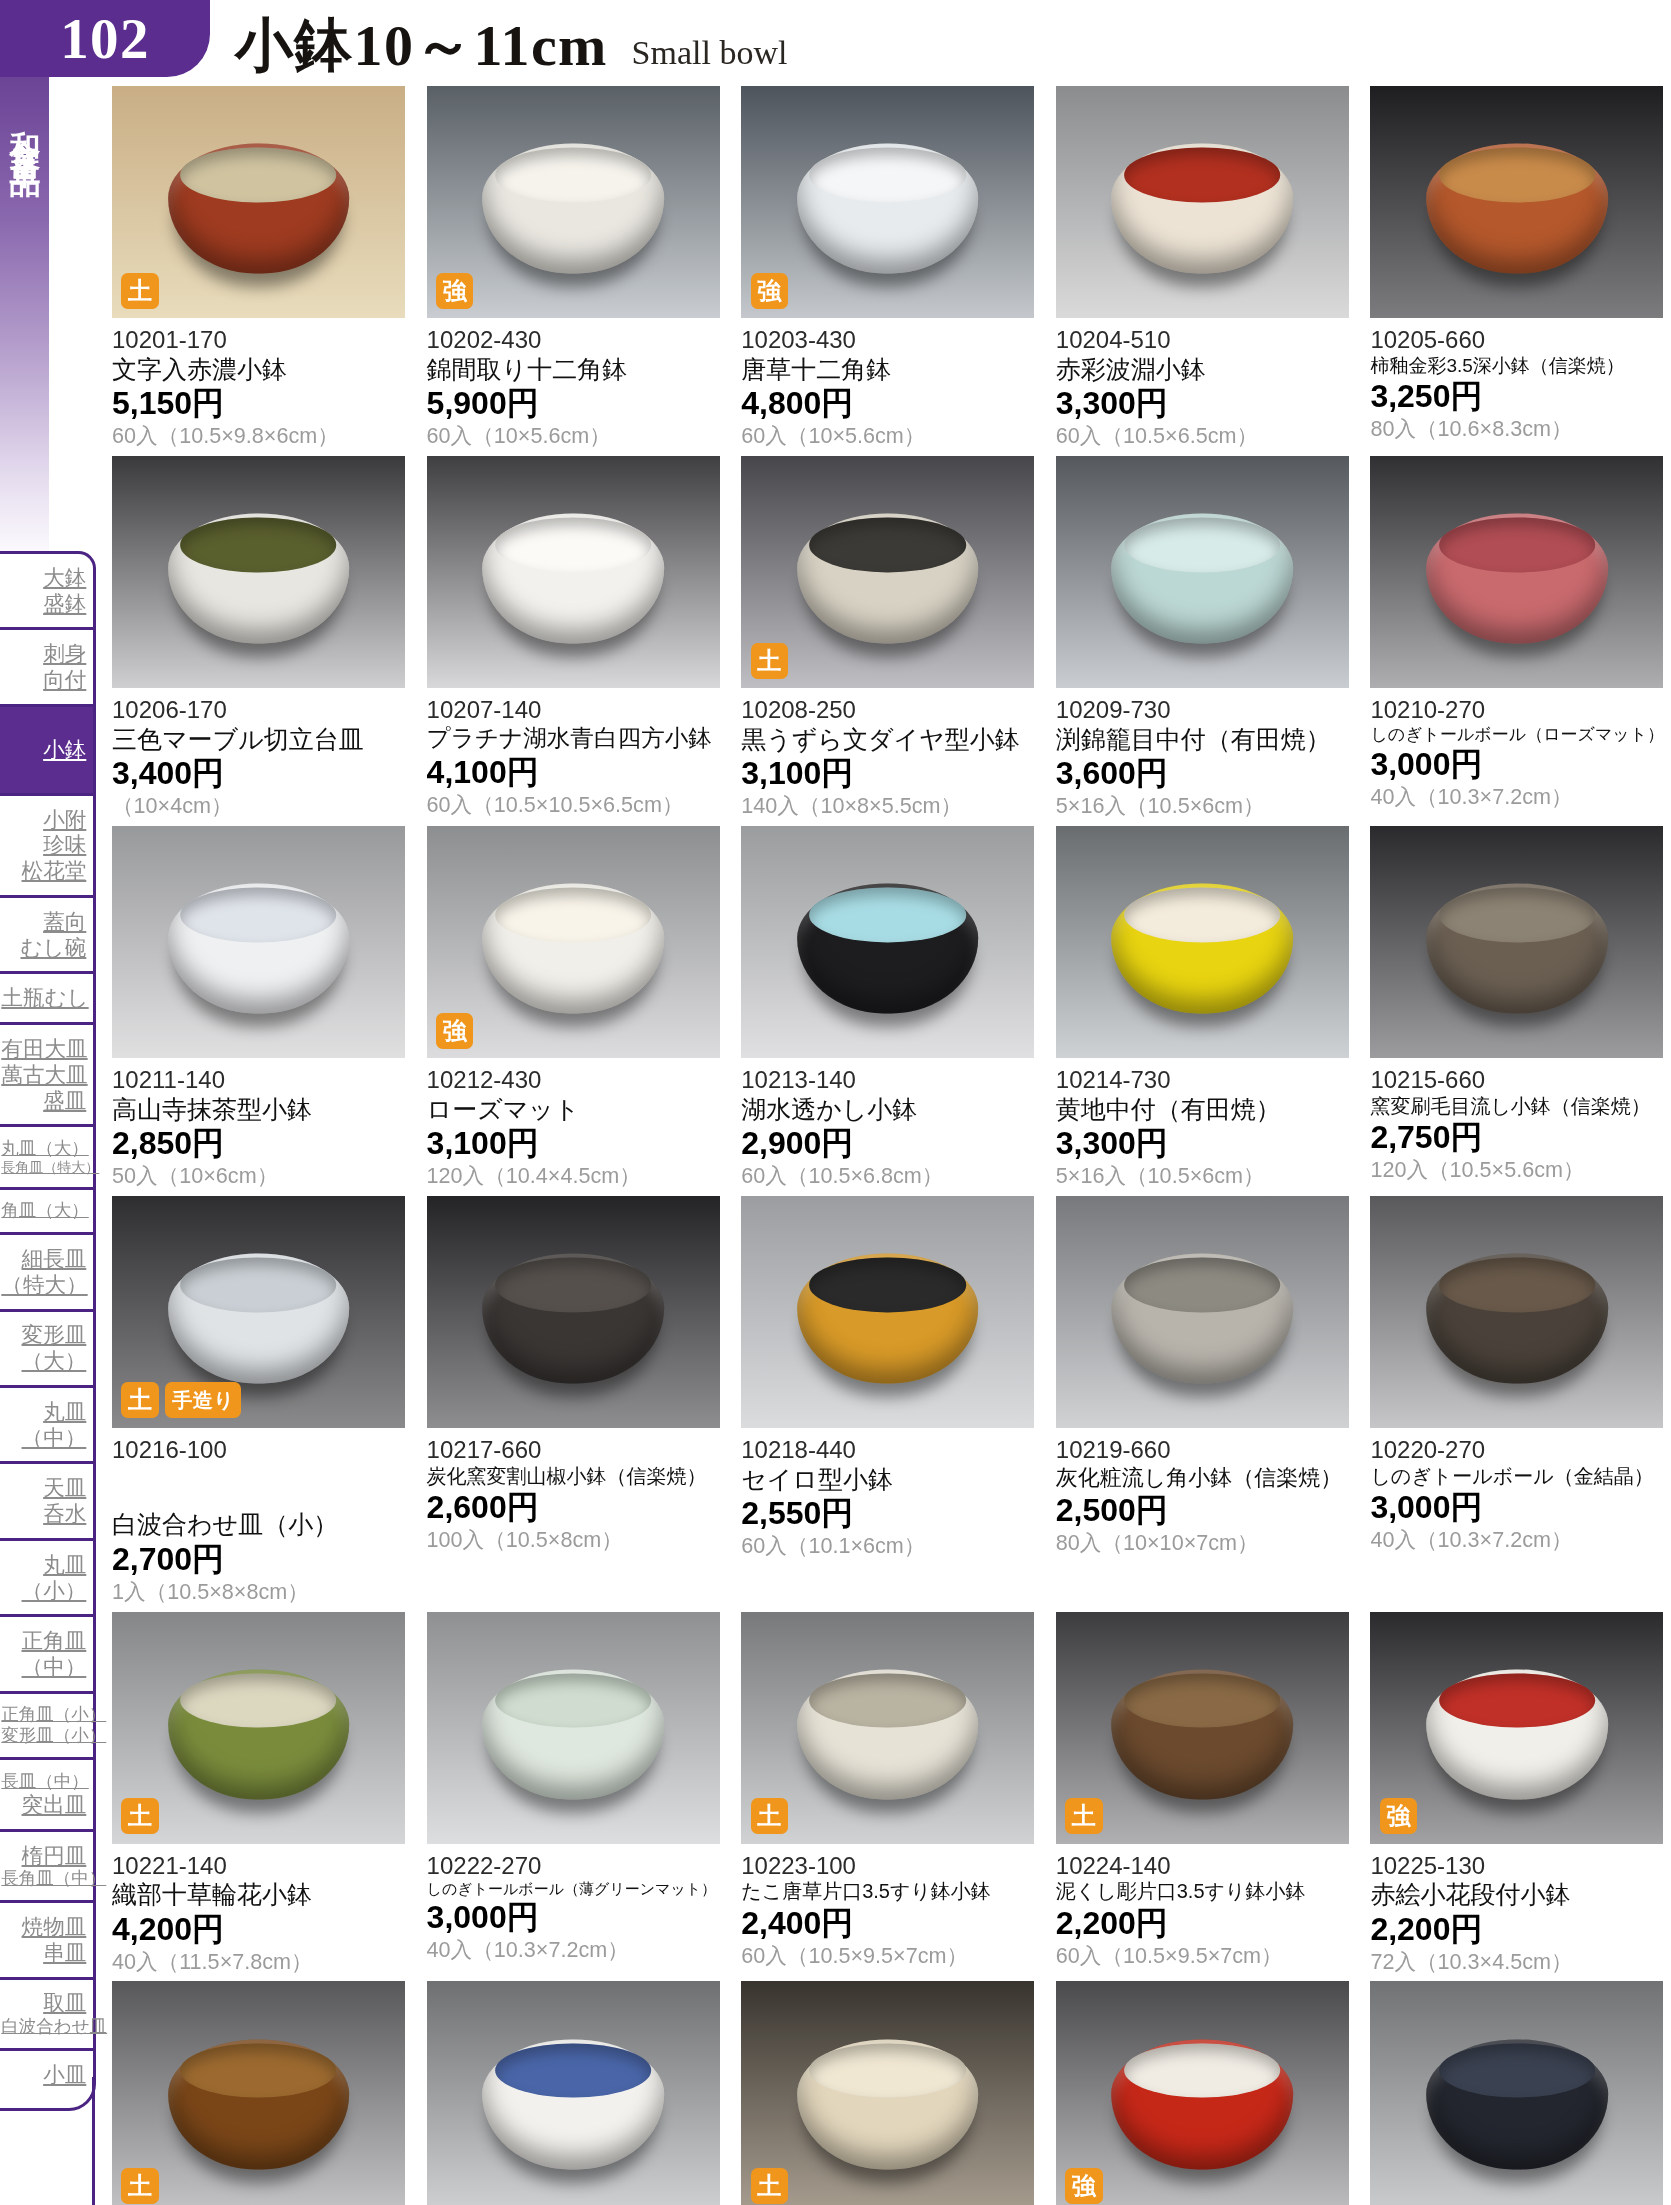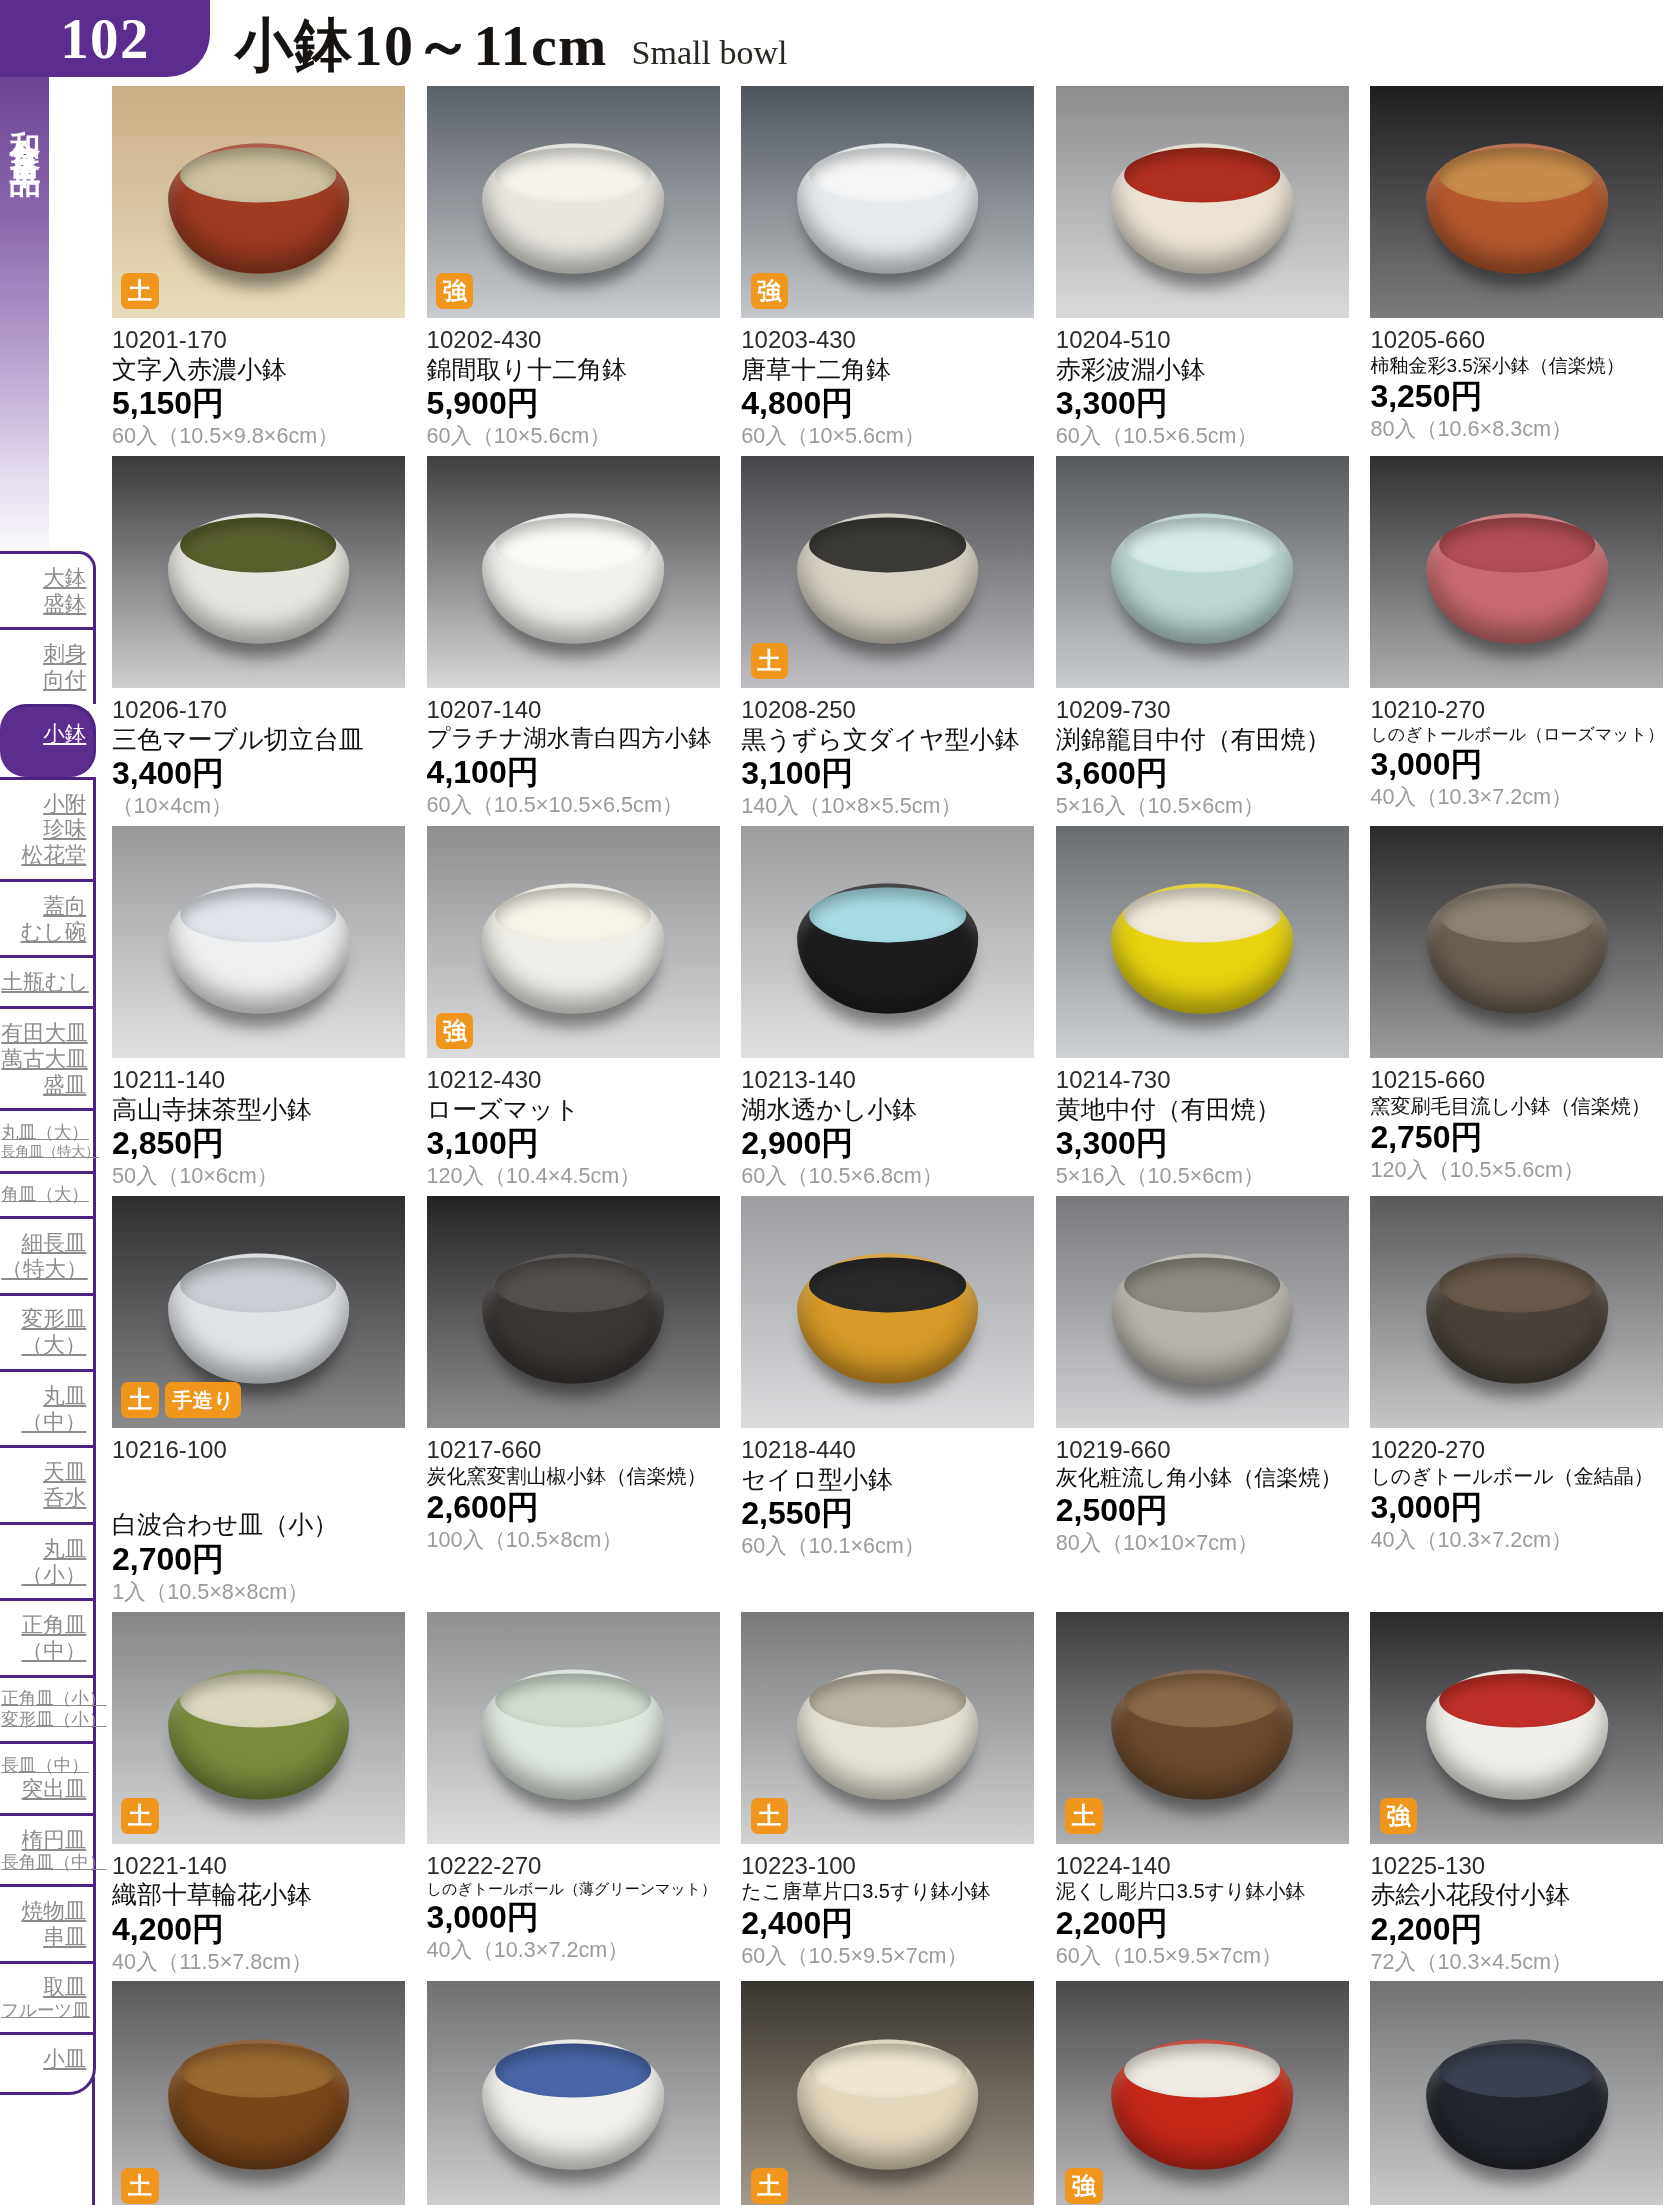--- a/index.html
+++ b/index.html
@@ -21,21 +21,21 @@
   .side-banner{position:absolute;left:0;top:77px;width:49px;height:474px;
                background:linear-gradient(180deg,#6b4496 0%,#8a68ae 30%,#b9a4cf 60%,#e6ddef 85%,#fbf9fd 100%);
                display:flex;justify-content:center;}
   .side-banner span{writing-mode:vertical-rl;text-orientation:upright;color:#fff;
                     font-size:31px;font-weight:700;letter-spacing:9.4px;padding-top:28px;}
   .tabs{position:absolute;left:0;top:551px;width:96px;}
   .tab{background:#fff;border-top:3.4px solid #4b2382;border-right:3.4px solid #4b2382;
        box-sizing:border-box;width:96px;padding:10.8px 6.7px 10.8px 1.3px;text-align:right;color:#8c8c8c;}
   .tab:first-child{border-top-right-radius:17.5px;}
   .tab:last-child{border-bottom:3.4px solid #4b2382;border-bottom-right-radius:27px;padding-bottom:20px;}
-  .tab.active{background:var(--purple,#5b2d8e);color:#fff;padding-top:14px;padding-bottom:30px;border-radius:26px;}
+  .tab.active{background:var(--purple,#5b2d8e);color:#fff;padding-top:30px;padding-bottom:30px;}
   .tab-line{display:block;font-size:21.6px;line-height:1.2;white-space:nowrap;text-decoration:underline;}
   .tab-line.mid{font-size:17.5px;}
   .tab-line.small{font-size:14px;}
   .side-rule{position:absolute;left:92px;top:2077px;bottom:0;width:3.4px;background:#4b2382;}
 
   
   .grid{position:absolute;left:112px;top:86px;width:1550px;
         display:grid;grid-template-columns:repeat(5,293px);column-gap:21.6px;row-gap:8px;}
   .cell{width:293px;}
   .photo{position:relative;width:293px;height:232px;overflow:hidden;
@@ -145,21 +145,21 @@
       <div class="tab">
         <span class="tab-line">楕円皿</span>
         <span class="tab-line mid">長角皿（中）</span>
       </div>
       <div class="tab">
         <span class="tab-line">焼物皿</span>
         <span class="tab-line">串皿</span>
       </div>
       <div class="tab">
         <span class="tab-line">取皿</span>
-        <span class="tab-line mid">フルーツ皿</span>
+        <span class="tab-line mid">白波合わせ皿</span>
       </div>
       <div class="tab">
         <span class="tab-line">小皿</span>
       </div>
     </nav>
   <div class="side-rule"></div>
 
   <main class="grid" id="grid">
       <article class="cell">
     <div class="photo" style="--bgt: #c9ae85; --bgb: #e8dcbc; --bowl: #9e3b20; --inner: #cfc3a0;">

